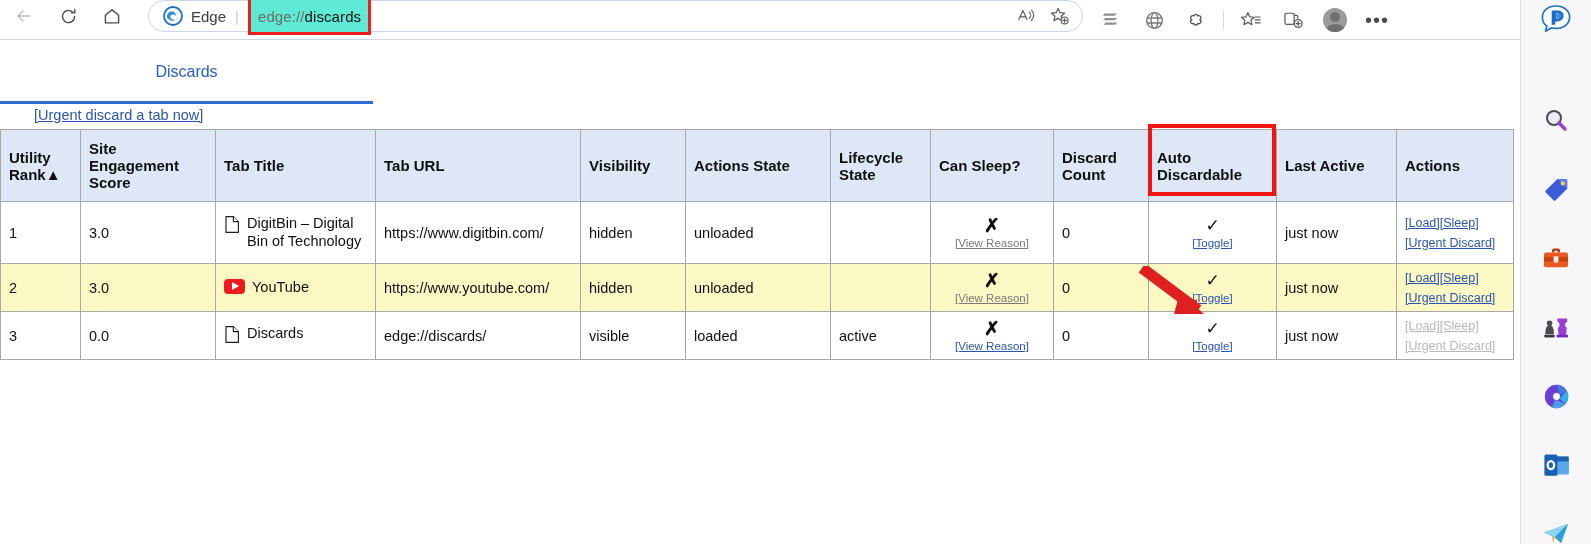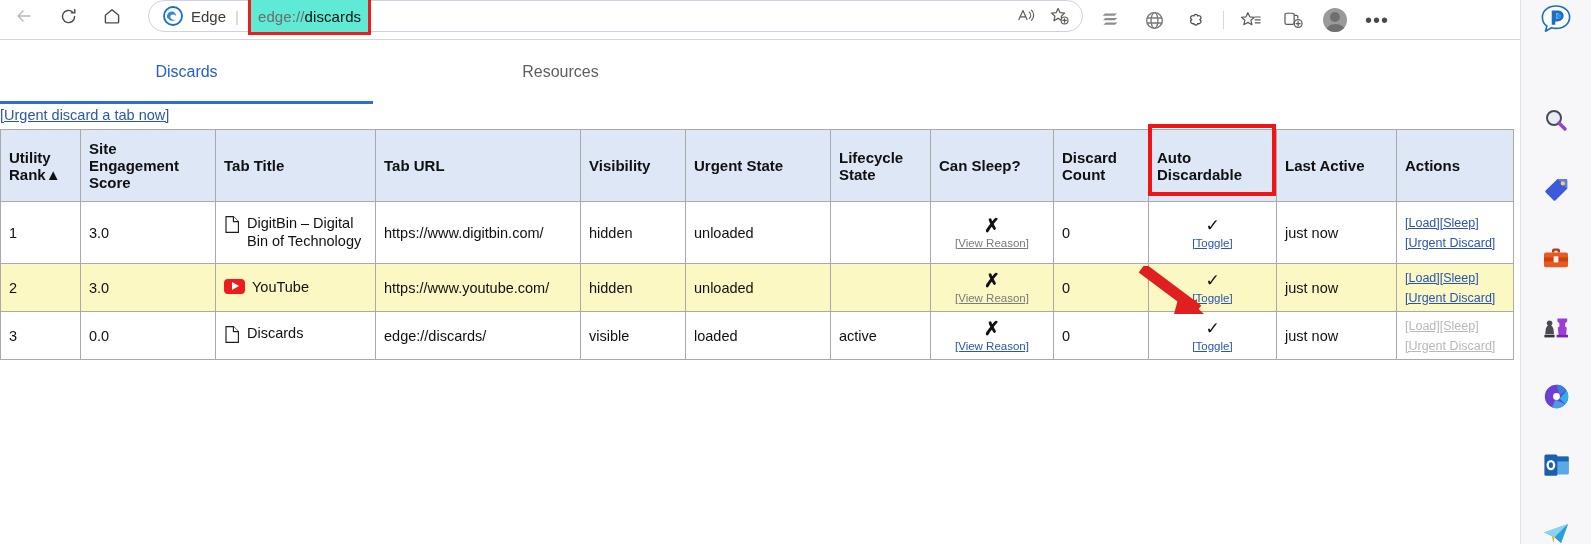--- a/index.html
+++ b/index.html
@@ -89,20 +89,21 @@
     font-family:"Liberation Sans", sans-serif;
   }
   .ptab.active { color:#2460c4; }
   .tab-underline {
     position:absolute; left:0; top:60px; width:373px; height:2.5px; background:#2d6fd6;
   }
   .urgentlink {
     position:absolute; left:0; top:66px;
     font-size:14.5px; color:#2a55b0; text-decoration:underline;
     font-family:"Liberation Sans", sans-serif;
+    padding-left:34px;
   }
 
   
   table.discards {
     position:absolute; left:0; top:88px;
     border-collapse:collapse;
     width:1513px;
     table-layout:fixed;
     font-family:"Liberation Sans", sans-serif;
   }
@@ -268,23 +269,20 @@
         <span class="dots">•••</span>
       </div>
     </div>
   </div>
 
   <div class="page">
 
     <div class="tabstrip">
       <div class="ptab active" style="width:373px;">
         <span>Discards</span>
-      </div>
-      <div class="ptab" style="width:375px;">
-        <span>Resources</span>
       </div>
       <div class="tab-underline"></div>
     </div>
 
     <a class="urgentlink" href="#">[Urgent discard a tab now]</a>
 
     <table class="discards">
       <colgroup>
         <col style="width:80px">
           <col style="width:135px">
@@ -301,21 +299,21 @@
       </colgroup>
       <thead>
         <tr>
           <th>
             <span>Utility Rank</span><span>▲</span>
           </th>
           <th class="center">Site Engagement Score</th>
           <th>Tab Title</th>
           <th>Tab URL</th>
           <th>Visibility</th>
-          <th>Urgent State</th>
+          <th>Actions State</th>
           <th>Lifecycle State</th>
           <th>Can Sleep?</th>
           <th>Discard Count</th>
           <th class="center">Auto Discardable</th>
           <th>Last Active</th>
           <th>Actions</th>
         </tr>
       </thead>
       <tbody>
 

